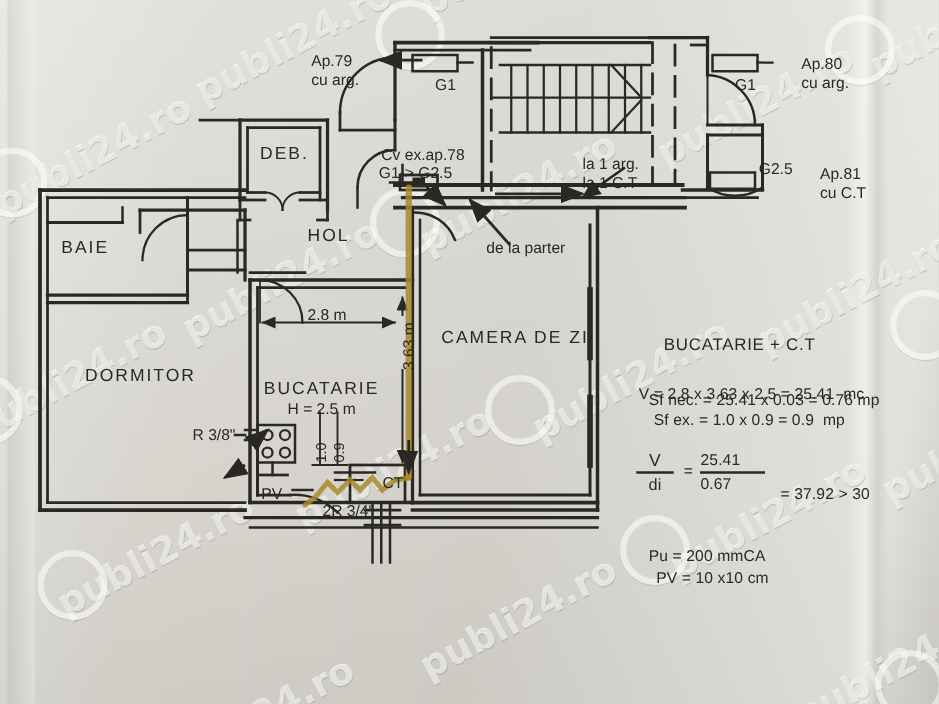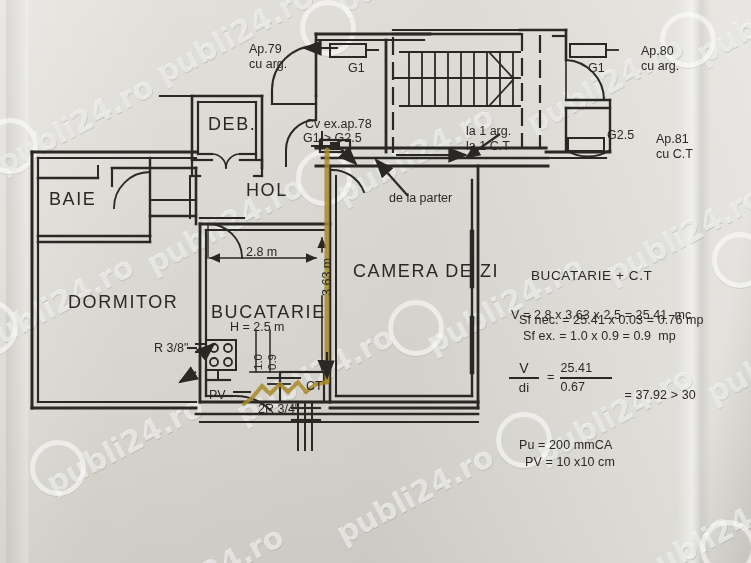--- a/index.html
+++ b/index.html
@@ -44,21 +44,21 @@
   }
 
   
   .lbl{
     position:absolute;
     font-family:"Liberation Sans", sans-serif;
     color:#2a2824;
     white-space:pre;
     line-height:1.18;
   }
-  .room{font-size:18px;letter-spacing:1.6px;text-align:right;}
+  .room{font-size:14px;letter-spacing:1.6px;text-align:right;}
   .small{font-size:12.5px;}
   .tiny{font-size:11.5px;}
   .calc{font-size:12.5px;letter-spacing:0.1px;}
   .vert{transform:rotate(-90deg);transform-origin:left top;}
 </style>
 </head>
 <body>
 
 <div id="photo">
 

